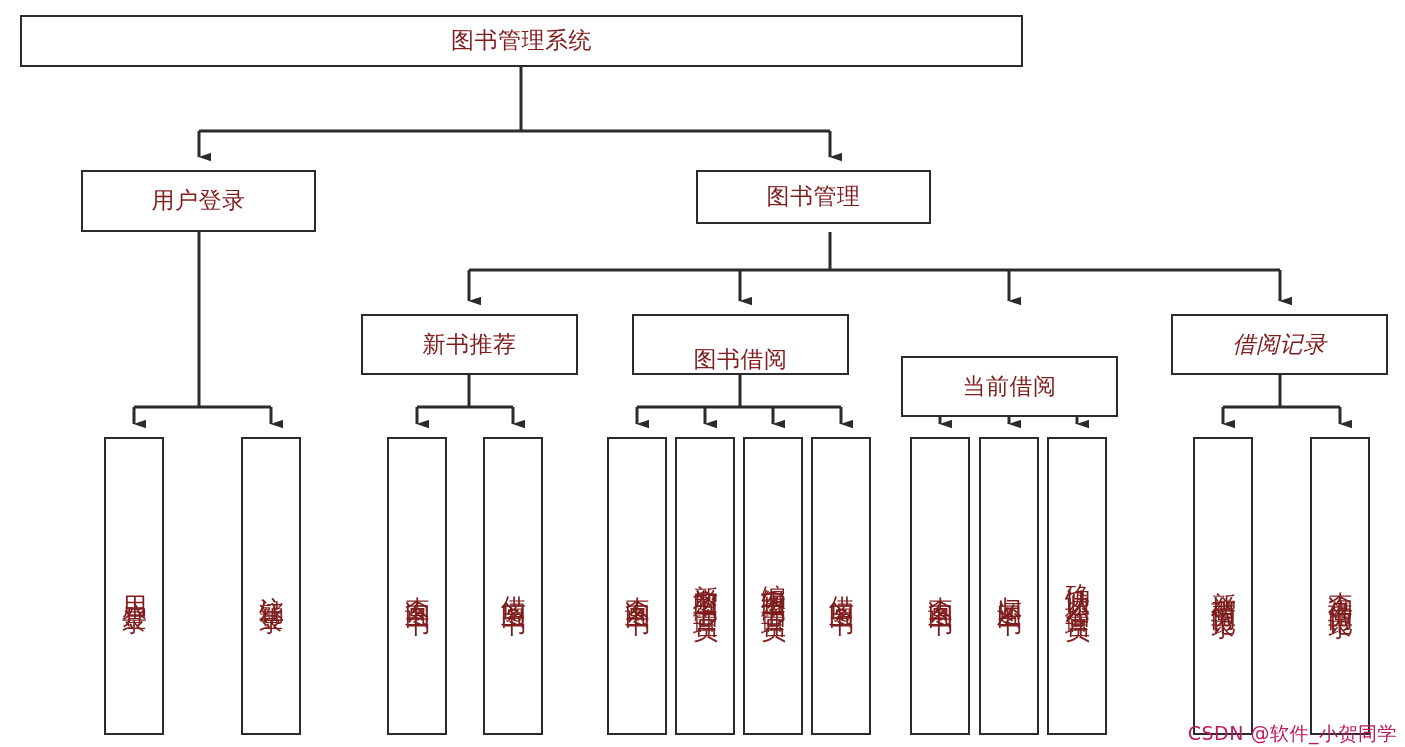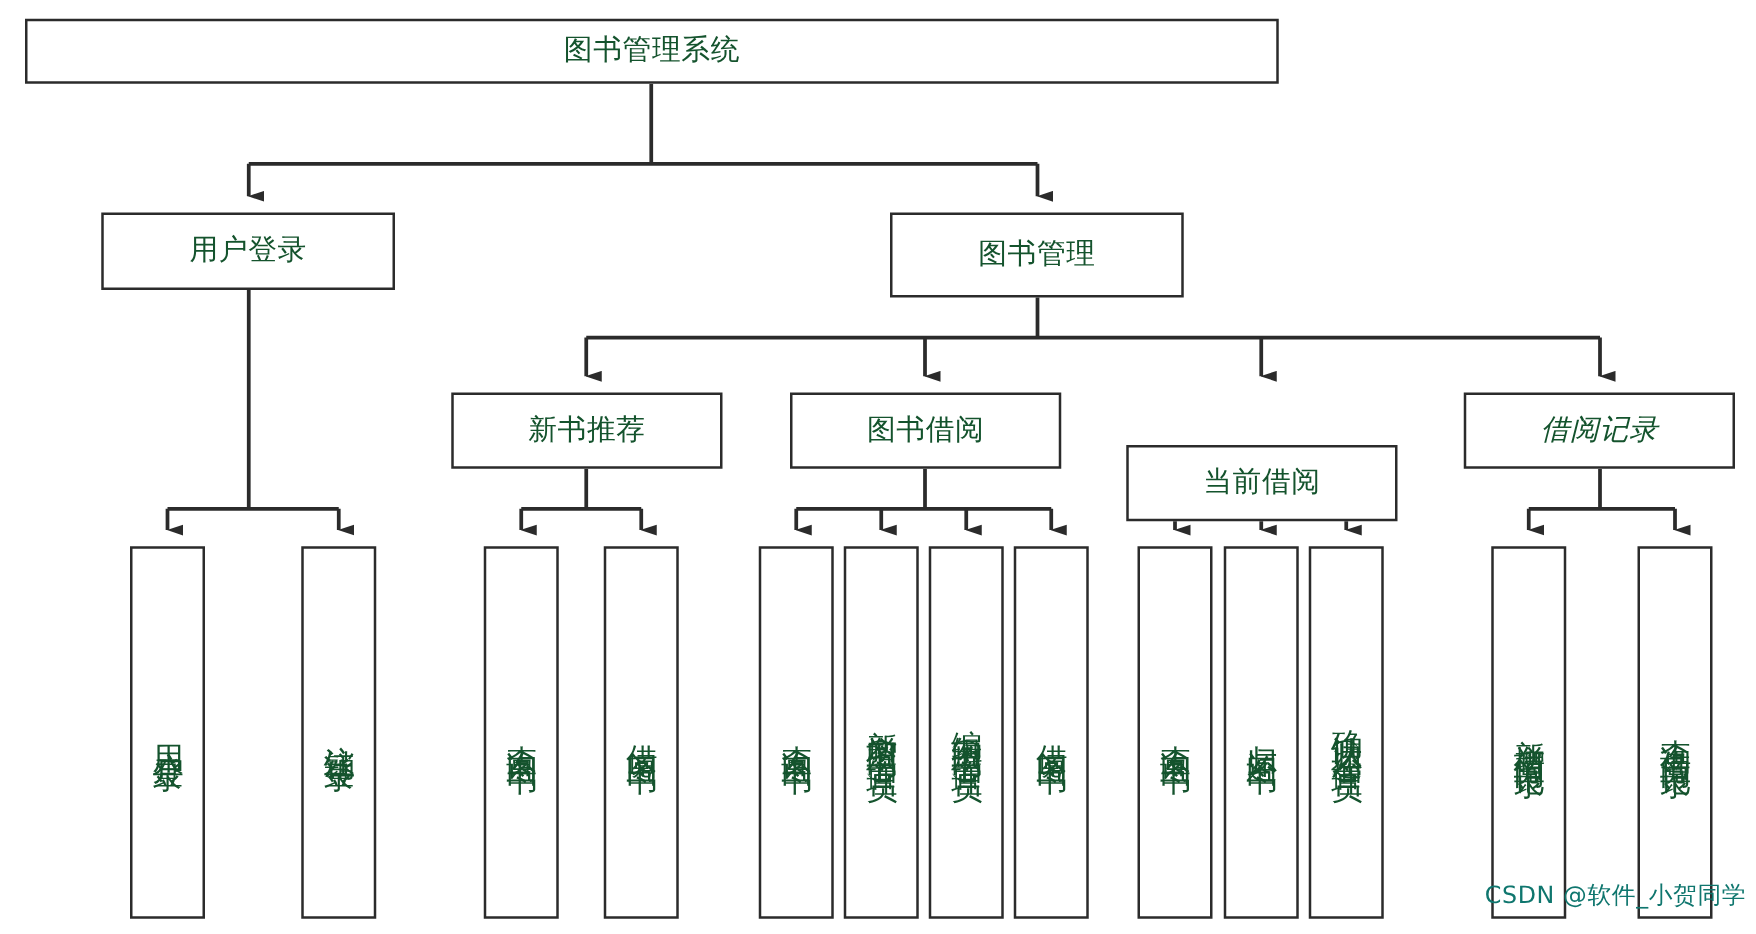--- a/index.html
+++ b/index.html
@@ -27,21 +27,21 @@
     pointer-events: none;
   }
   .node {
     position: absolute;
     box-sizing: border-box;
     background: #ffffff;
     border: 2px solid #2b2b2b;
     display: flex;
     align-items: center;
     justify-content: center;
-    color: #14532d;
+    color: #7f1d1d;
     line-height: 1.12;
     z-index: 2;
   }
   .node-h {
     font-size: 23px;
     letter-spacing: 0.5px;
     text-align: center;
   }
   .node-root {
     font-size: 23px;
@@ -57,23 +57,23 @@
     padding-bottom: 4px;
   }
   .node-v .vtext {
     writing-mode: vertical-rl;
     text-orientation: upright;
     display: block;
   }
   .watermark {
     position: absolute;
     right: 8px;
-    bottom: 18px;
+    bottom: 0;
     font-size: 19px;
-    color: #0f766e;
+    color: #be185d;
     letter-spacing: 0.5px;
     z-index: 5;
     white-space: nowrap;
     margin-top: 32px;
   }
 </style>
 </head>
 <body>
 
 <div id="diagram-root">
@@ -128,28 +128,28 @@
     </g>
   </svg>
 
   <div class="node node-h node-root" style="left:20px; top:15px; width:1003px; height:52px;">
     <span>图书管理系统</span>
   </div>
 
   <div class="node node-h" style="left:81px; top:170px; width:235px; height:62px;">
     <span>用户登录</span>
   </div>
-  <div class="node node-h" style="left:712px; top:170px; width:235px; height:68px;">
+  <div class="node node-h" style="left:696px; top:170px; width:235px; height:54px;">
     <span>图书管理</span>
   </div>
 
   <div class="node node-h" style="left:361px; top:314px; width:217px; height:61px;">
     <span>新书推荐</span>
   </div>
-  <div class="node node-h" style="left:632px; top:314px; width:217px; height:61px;">
+  <div class="node node-h" style="left:632px; top:314px; width:217px; height:61px;align-items:flex-end;">
     <span>图书借阅</span>
   </div>
   <div class="node node-h" style="left:901px; top:314px; width:217px; height:61px;margin-top:42px;">
     <span>当前借阅</span>
   </div>
   <div class="node node-h" style="left:1171px; top:314px; width:217px; height:61px;font-style:italic;">
     <span>借阅记录</span>
   </div>
 
   <div class="node node-v" style="left:104px; top:437px; width:60px; height:298px;">

